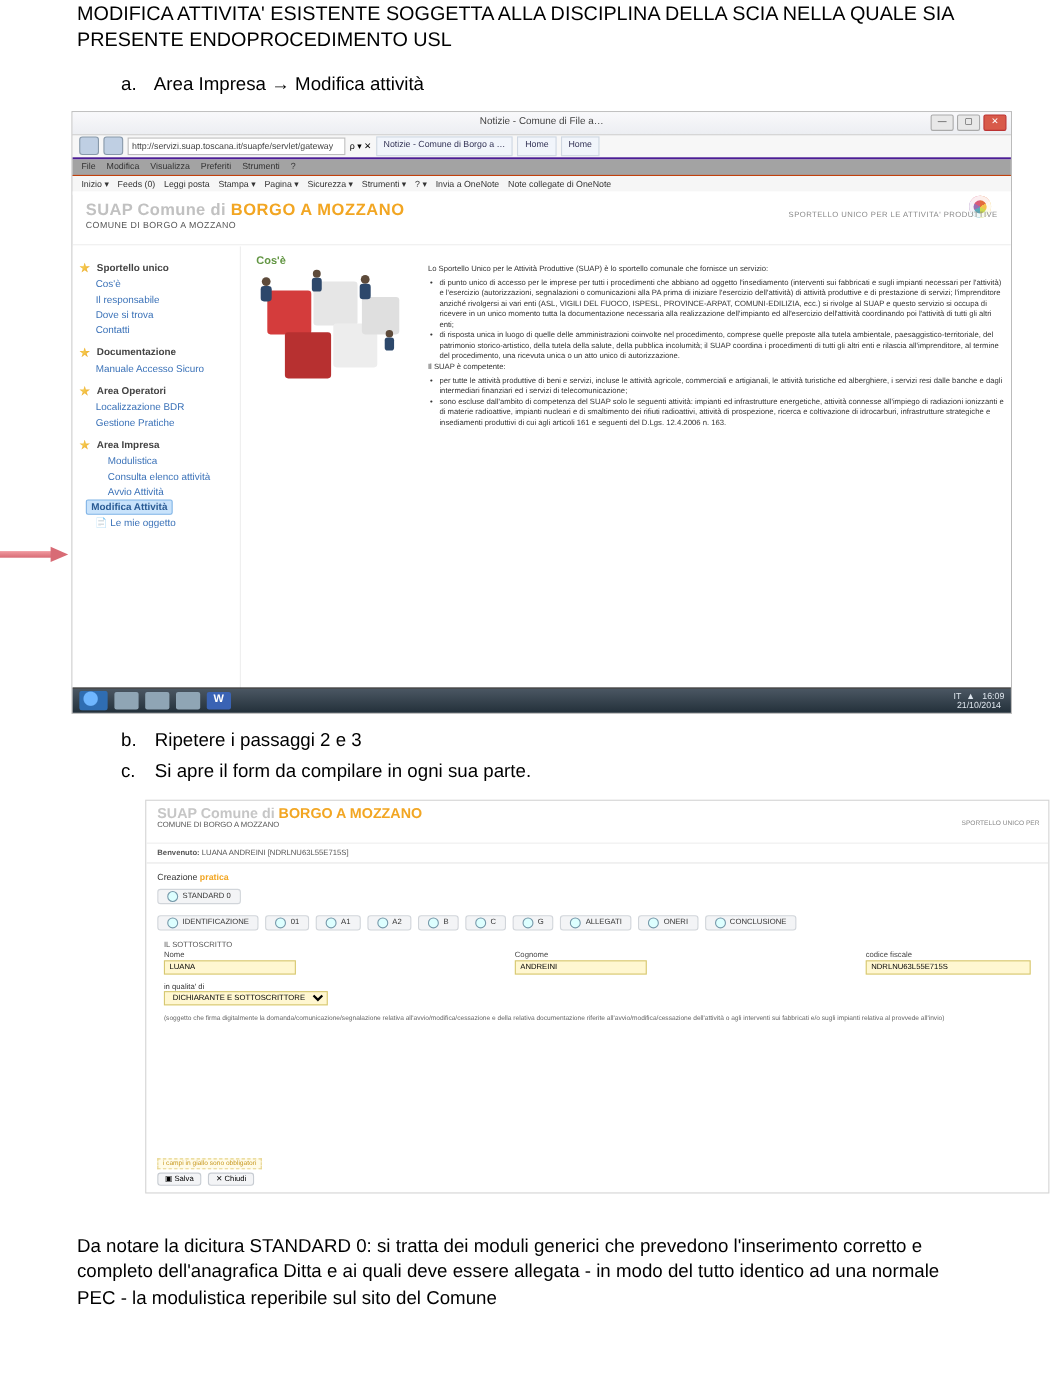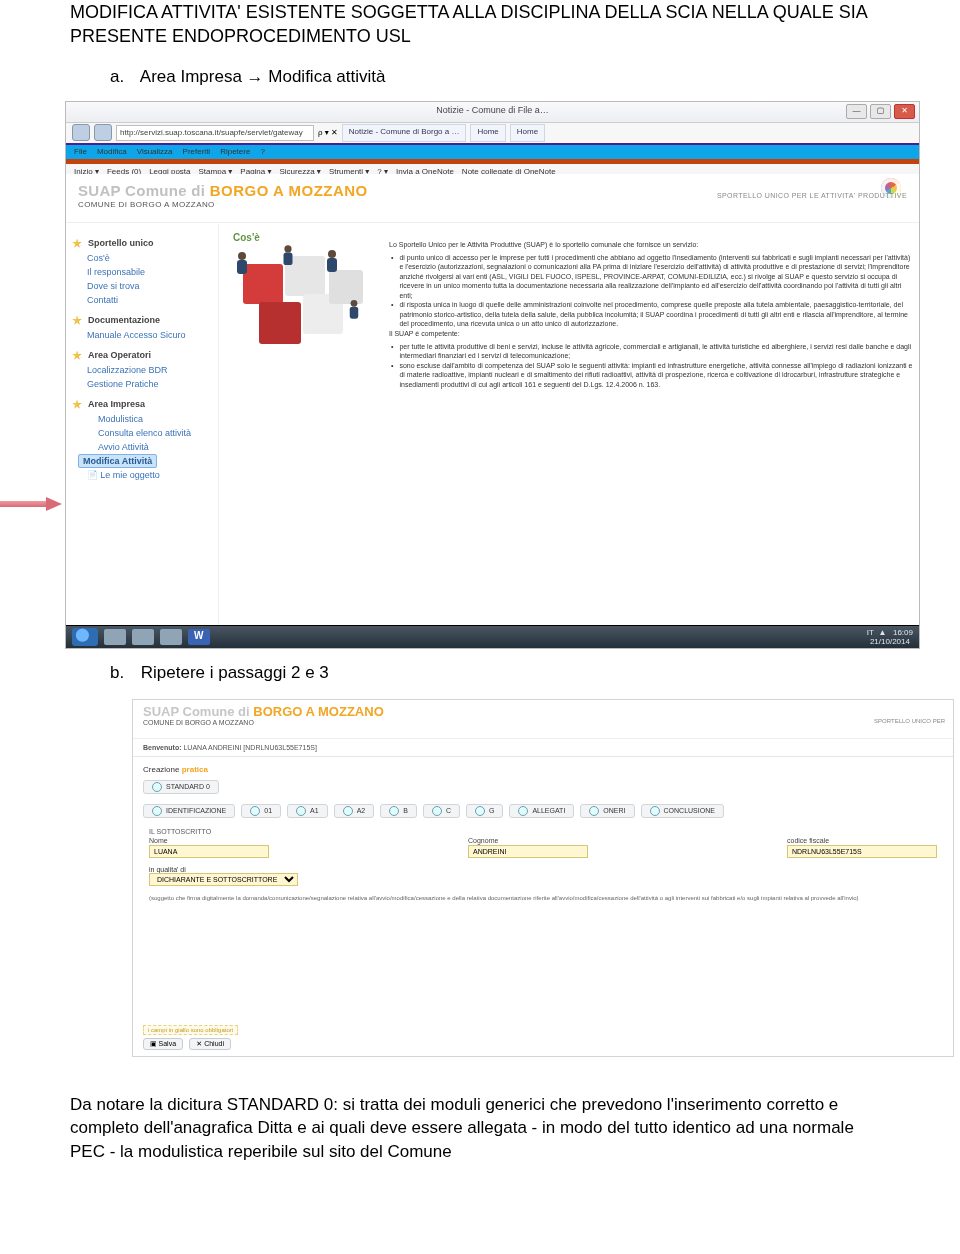--- a/index.html
+++ b/index.html
@@ -119,22 +119,22 @@
     background: #f1f5fb;
     border: 1px solid #cfd7e2;
     padding: 0 6px;
     line-height: 14px;
     white-space: nowrap;
     color: #335;
   }
 
   .s1-menu {
     height: 14px;
-    border-bottom: 5px solid #c2410c;
-    background: #0ea5e9;
+    border-bottom: 1px solid #c2410c;
+    background: #a3a3a3;
     font-size: 8px;
     color: #333;
     padding-left: 8px;
     display: flex;
     gap: 10px;
     align-items: center;
     text-align: center;
   }
   .s1-toolbar {
     height: 16px;
@@ -476,21 +476,21 @@
         <span>ρ ▾ ✕</span>
         <div class="tab">Notizie - Comune di Borgo a …</div>
         <div class="tab">Home</div>
         <div class="tab">Home</div>
       </div>
       <div class="s1-menu">
         <span>File</span>
         <span>Modifica</span>
         <span>Visualizza</span>
         <span>Preferiti</span>
-        <span>Ripetere</span>
+        <span>Strumenti</span>
         <span>?</span>
       </div>
       <div class="s1-toolbar">
         <span>Inizio ▾</span>
         <span>Feeds (0)</span>
         <span>Leggi posta</span>
         <span>Stampa ▾</span>
         <span>Pagina ▾</span>
         <span>Sicurezza ▾</span>
         <span>Strumenti ▾</span>
@@ -580,20 +580,24 @@
         </div>
       </div>
     </div>
   </div>
 
   <div class="after-list">
     <div class="list-item">
       <span class="list-marker">b.</span>
       <span>Ripetere i passaggi 2 e 3</span>
     </div>
+    <div class="list-item">
+      <span class="list-marker">c.</span>
+      <span>Si apre il form da compilare in ogni sua parte.</span>
+    </div>
   </div>
 
   <div class="shot2">
     <div class="s2-header">
       <div>
         <span class="brand-prefix">SUAP Comune di </span><span class="brand-name">BORGO A MOZZANO</span>
       </div>
       <div class="brand-sub">COMUNE DI BORGO A MOZZANO</div>
       <div class="s2-header-right">SPORTELLO UNICO PER</div>
     </div>

